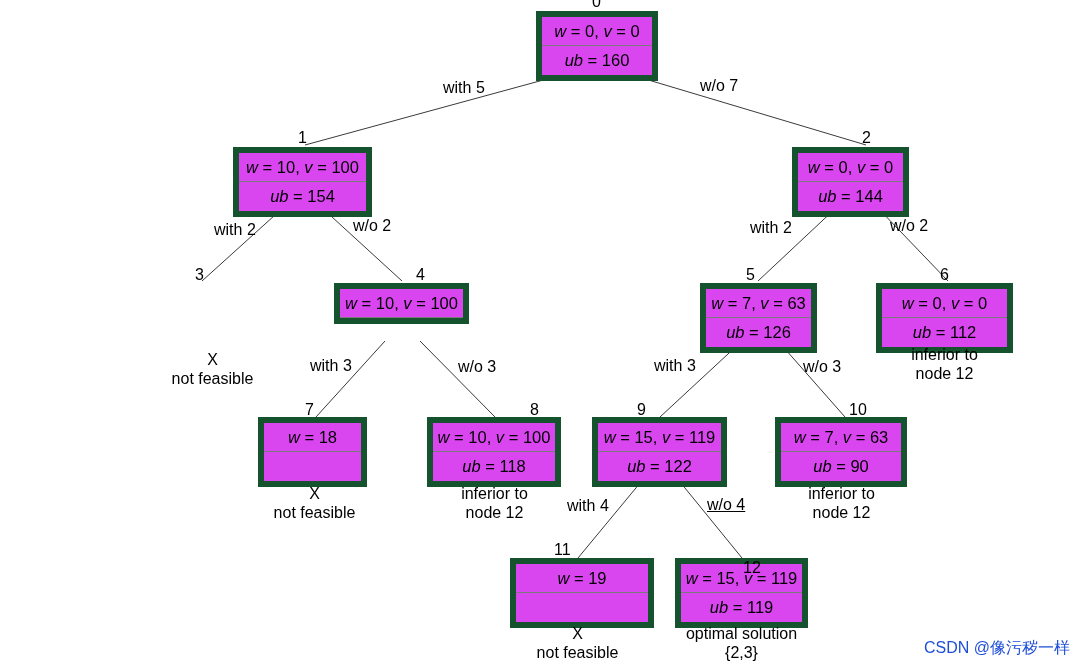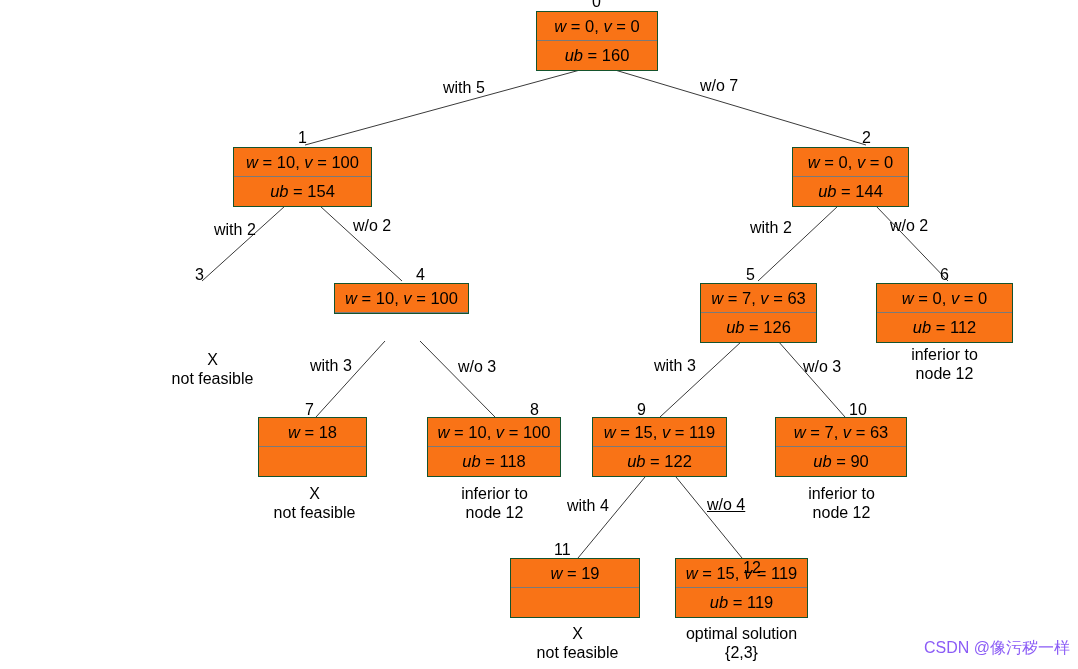--- a/index.html
+++ b/index.html
@@ -17,22 +17,22 @@
     color: #000000;
   }
   #edges {
     position: absolute;
     left: 0; top: 0;
     width: 1078px;
     height: 669px;
   }
   .node {
     position: absolute;
-    border: 1px solid #14532d;
-    background: #f97316;
+    border: 6px solid #14532d;
+    background: #d946ef;
     box-sizing: border-box;
   }
   .node .row {
     height: 29px;
     line-height: 29px;
     text-align: center;
     font-size: 16.5px;
     white-space: nowrap;
     box-sizing: border-box;
   }
@@ -60,21 +60,21 @@
     line-height: 19px;
     text-align: center;
     white-space: pre-line;
   }
   .ital { font-style: italic; }
   .watermark {
     position: absolute;
     right: 8px;
     bottom: 10px;
     font-size: 16px;
-    color: #8b5cf6;
+    color: #1d4ed8;
     white-space: nowrap;
   }
 </style>
 </head>
 <body>
 
 <div id="canvas">
 
   <svg id="edges" viewBox="0 0 1078 669">
     <g stroke="#3a3a3a" stroke-width="1" fill="none">
@@ -157,21 +157,21 @@
   <div class="node-id" style="left:637px; top:402px;">9</div>
 
   <div class="node" style="left:775px; top:417px; width:132px;">
     <div class="row top"><span class="ital">w</span> = 7, <span class="ital">v</span> = 63</div>
     <div class="row"><span class="ital">ub</span>  =  90</div>
   </div>
   <div class="node-id" style="left:849px; top:402px;">10</div>
   <div class="node-note" style="left:769px; top:484px; width:145px;">inferior to
 node 12</div>
 
-  <div class="node" style="left:510px; top:558px; width:130px;">
+  <div class="node" style="left:510px; top:558px; width:144px;">
     <div class="row top"><span class="ital">w</span> = 19</div>
     <div class="row empty"></div>
   </div>
   <div class="node-id" style="left:554px; top:542px;">11</div>
   <div class="node-note" style="left:505px; top:624px; width:145px;">X
 not feasible</div>
 
   <div class="node" style="left:675px; top:558px; width:133px;">
     <div class="row top"><span class="ital">w</span> = 15, <span class="ital">v</span> = 119</div>
     <div class="row"><span class="ital">ub</span>  =  119</div>

